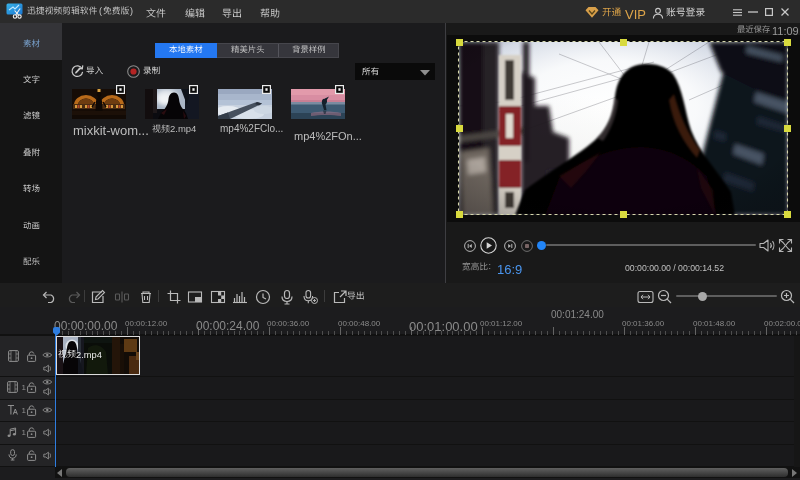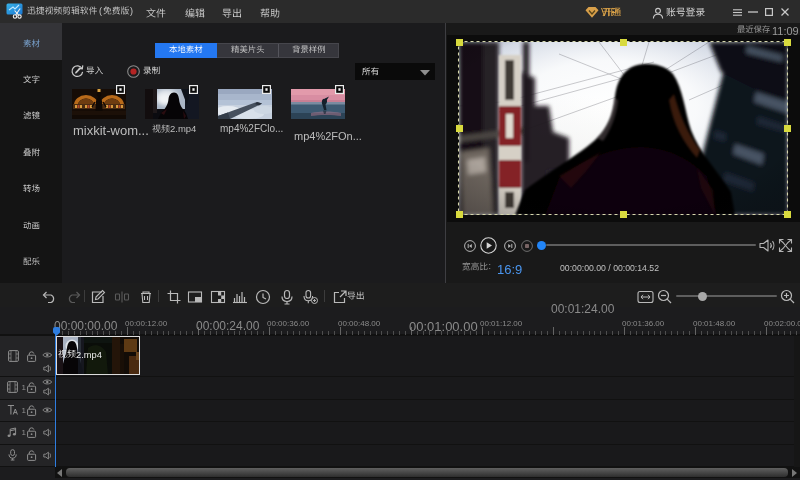--- a/index.html
+++ b/index.html
@@ -59,21 +59,21 @@
     </div>
 <svg class="abs" style="left:585px;top:6px" width="15" height="13" viewBox="0 0 15 13">
       <path d="M0.5 4.2 L3.5 1 L10.5 1 L13.5 4.2 L7 11.8 Z" fill="#d9a04a"></path>
       <path d="M4 4.5 L7 8 L10 4.5" fill="none" stroke="#5a4518" stroke-width="1.3"></path>
     </svg>
 <div class="abs" style="left:602px;top:6.5px">
       <svg width="20" height="11" viewBox="0 0 20 11">
         <path fill="#dda449" d="M6.2 1.7V4.4H3.5V4V1.7ZM0.5 4.4V5.1H2.8C2.6 6.4 2.1 7.7 0.5 8.7C0.7 8.8 1 9.1 1.1 9.3C2.9 8.1 3.4 6.6 3.5 5.1H6.2V9.2H7V5.1H9.1V4.4H7V1.7H8.8V1H0.9V1.7H2.8V4L2.8 4.4Z M10.2 1.2C10.8 1.7 11.5 2.4 11.9 2.8L12.4 2.4C12 1.9 11.3 1.2 10.7 0.8ZM12.1 4H10V4.7H11.4V7.4C10.9 7.6 10.5 8 10 8.5L10.4 9.1C10.9 8.5 11.4 7.9 11.7 7.9C11.9 7.9 12.3 8.2 12.7 8.5C13.3 8.9 14.1 9 15.3 9C16.3 9 18 8.9 18.7 8.9C18.7 8.7 18.8 8.4 18.9 8.2C17.9 8.3 16.5 8.4 15.3 8.4C14.3 8.4 13.4 8.3 12.8 7.9C12.5 7.7 12.2 7.5 12.1 7.4ZM13.1 0.7V1.3H17.2C16.8 1.6 16.3 1.9 15.8 2.1C15.3 1.9 14.8 1.7 14.4 1.6L13.9 2C14.5 2.2 15.2 2.5 15.8 2.8H13.1V7.8H13.8V6.2H15.4V7.7H16V6.2H17.7V7C17.7 7.2 17.7 7.2 17.5 7.2C17.4 7.2 17 7.2 16.6 7.2C16.7 7.4 16.7 7.6 16.8 7.8C17.4 7.8 17.8 7.8 18.1 7.7C18.3 7.6 18.4 7.4 18.4 7V2.8H17.1C17 2.7 16.7 2.6 16.4 2.4C17.2 2 17.9 1.5 18.4 1L18 0.7L17.8 0.7ZM17.7 3.4V4.2H16V3.4ZM13.8 4.7H15.4V5.6H13.8ZM13.8 4.2V3.4H15.4V4.2ZM17.7 4.7V5.6H16V4.7Z"></path>
       </svg>
     </div>
-<div class="abs" style="left:601px;top:6.5px;font-size:10px;color:#dda449">VIP</div>
+<div class="abs" style="left:625px;top:6.5px;font-size:13px;color:#dda449">VIP</div>
 <svg class="abs" style="left:652px;top:6.5px" width="14" height="14" viewBox="0 0 14 14">
       <circle cx="6" cy="3.8" r="2.4" fill="none" stroke="#c8c8c8" stroke-width="1.1"></circle>
       <path d="M1.4 11.6 C1.4 8.6 3.4 7.2 6 7.2 C8.6 7.2 10.6 8.6 10.6 11.6" fill="none" stroke="#c8c8c8" stroke-width="1.1"></path>
     </svg>
 <div class="abs" style="left:666px;top:6.5px">
       <svg width="40" height="11" viewBox="0 0 40 11">
         <path fill="#d6d6d6" d="M2.1 2.1V4.9C2.1 6.2 2 7.9 0.4 8.9C0.5 9 0.7 9.2 0.8 9.3C2.5 8.2 2.7 6.3 2.7 4.9V2.1ZM2.4 7.4C2.9 7.9 3.4 8.6 3.6 9.1L4.1 8.7C3.9 8.3 3.4 7.5 2.9 7ZM0.8 0.9V6.9H1.4V1.5H3.3V6.9H3.9V0.9ZM8.2 0.8C7.8 1.8 6.9 2.8 6 3.4C6.2 3.5 6.5 3.8 6.6 3.9C7.5 3.2 8.4 2.1 8.9 1ZM4.9 9.5C5.1 9.3 5.3 9.2 7.2 8.4C7.2 8.3 7.2 8 7.2 7.8L5.7 8.3V4.9H6.5C7 6.8 7.8 8.3 9 9.2C9.1 9 9.3 8.8 9.5 8.6C8.4 7.9 7.6 6.5 7.2 4.9H9.3V4.2H5.7V0.6H5V4.2H4.2V4.9H5V8.2C5 8.6 4.8 8.8 4.6 8.9C4.7 9 4.9 9.3 4.9 9.5Z M12.3 1.5H17V2.8H12.3ZM11.6 0.8V3.4H17.8V0.8ZM10.4 4.3V5H12.4C12.2 5.6 12 6.3 11.8 6.8H16.9C16.7 7.9 16.5 8.4 16.3 8.6C16.2 8.7 16.1 8.7 15.8 8.7C15.6 8.7 14.8 8.7 14.2 8.6C14.3 8.8 14.4 9.1 14.4 9.3C15.1 9.4 15.7 9.4 16.1 9.4C16.4 9.4 16.7 9.3 16.9 9.1C17.3 8.8 17.5 8.1 17.8 6.4C17.8 6.3 17.8 6.1 17.8 6.1H12.9L13.2 5H18.9V4.3Z M22.4 5.2H26.5V6.4H22.4ZM21.6 4.6V7H27.2V4.6ZM28.2 1.6C27.9 2 27.3 2.5 26.8 2.8C26.6 2.6 26.4 2.3 26.2 2.1C26.7 1.7 27.2 1.3 27.7 0.9L27.1 0.5C26.8 0.8 26.3 1.3 25.8 1.6C25.6 1.2 25.3 0.8 25.2 0.4L24.5 0.6C24.9 1.5 25.5 2.4 26.2 3.1H22.9C23.5 2.5 23.9 1.8 24.2 1L23.8 0.7L23.6 0.8H20.6V1.4H23.3C23 1.9 22.7 2.3 22.3 2.8C22 2.4 21.5 2 21 1.8L20.6 2.2C21 2.5 21.5 2.9 21.9 3.2C21.2 3.7 20.5 4.2 19.9 4.5C20 4.6 20.2 4.9 20.3 5C21.1 4.6 22 4 22.8 3.3V3.8H26.3V3.3C27 4 27.8 4.6 28.6 5C28.7 4.8 29 4.5 29.1 4.3C28.5 4.1 27.8 3.7 27.3 3.2C27.8 2.9 28.3 2.4 28.8 2ZM26 7.1C25.8 7.5 25.5 8.1 25.3 8.5H23L23.6 8.3C23.5 8 23.3 7.5 23 7.1L22.3 7.3C22.6 7.7 22.8 8.2 22.9 8.5H20.2V9.2H28.8V8.5H26C26.2 8.2 26.5 7.7 26.7 7.3Z M30.7 5.5C31.4 5.9 32.1 6.4 32.5 6.8L33 6.3C32.6 5.9 31.8 5.4 31.2 5.1ZM30.7 0.9V1.6H36.7L36.6 2.5H31V3.2H36.6L36.5 4.1H30.1V4.8H33.9V6.5C32.5 7.1 31 7.7 30.1 8.1L30.5 8.8C31.4 8.3 32.7 7.8 33.9 7.3V8.6C33.9 8.7 33.9 8.8 33.7 8.8C33.6 8.8 33 8.8 32.4 8.8C32.5 9 32.6 9.2 32.7 9.4C33.4 9.4 33.9 9.4 34.3 9.3C34.6 9.2 34.7 9 34.7 8.6V6.3C35.5 7.6 36.7 8.5 38.3 9C38.4 8.8 38.6 8.5 38.7 8.4C37.7 8.1 36.8 7.6 36 6.9C36.6 6.5 37.4 6 38 5.5L37.3 5C36.9 5.4 36.2 6 35.6 6.4C35.2 6 34.9 5.5 34.7 5V4.8H38.6V4.1H37.3C37.4 3.1 37.4 1.9 37.5 0.9L36.9 0.9L36.8 0.9Z"></path>
       </svg>
     </div>
 <svg class="abs" style="left:733px;top:8.5px" width="9" height="7" viewBox="0 0 9 7">
@@ -422,21 +422,21 @@
         <path d="M13 2 C7 6 8 9 2 13"></path>
       </g>
     </svg>
 <div class="abs" style="left:461.5px;top:261.5px">
       <svg width="27" height="10" viewBox="0 0 27 10">
         <path fill="#9a9a9a" d="M4.6 6V7.4C4.6 8.1 4.8 8.2 5.7 8.2C5.9 8.2 7.1 8.2 7.3 8.2C8.1 8.2 8.3 7.9 8.4 6.6C8.2 6.6 7.9 6.5 7.8 6.4C7.7 7.5 7.7 7.7 7.2 7.7C7 7.7 5.9 7.7 5.7 7.7C5.3 7.7 5.2 7.6 5.2 7.4V6ZM3.8 4.9V5.6C3.8 6.3 3.6 7.3 0.4 7.9C0.5 8.1 0.7 8.3 0.8 8.5C4.1 7.7 4.5 6.5 4.5 5.6V4.9ZM1.7 4V6.8H2.4V4.6H6.3V6.7H6.9V4ZM3.8 0.5C3.9 0.7 4 0.9 4.1 1.1H0.7V2.7H1.3V1.7H7.4V2.7H8.1V1.1H4.9C4.8 0.9 4.6 0.5 4.4 0.3ZM5.2 2V2.6H3.5V2H2.8V2.6H1.5V3.1H2.8V3.7H3.5V3.1H5.2V3.7H5.8V3.1H7.2V2.6H5.8V2Z M11.2 2.8H15V3.6H11.2ZM10.5 2.3V4.1H15.6V2.3ZM12.5 0.5 12.8 1.3H9.2V1.8H16.9V1.3H13.5C13.4 1 13.3 0.6 13.2 0.3ZM9.5 4.6V8.3H10.2V5.1H15.9V7.7C15.9 7.8 15.9 7.8 15.8 7.8C15.7 7.8 15.3 7.8 14.9 7.8C15 7.9 15.1 8.1 15.1 8.3C15.7 8.3 16 8.3 16.3 8.2C16.5 8.1 16.6 8 16.6 7.7V4.6ZM11.1 5.6V7.8H11.8V7.4H14.8V5.6ZM11.8 6.1H14.3V6.9H11.8Z M18.5 8.3C18.7 8.1 19 8 21.4 7.2C21.4 7.1 21.3 6.8 21.3 6.6L19.2 7.2V3.7H21.4V3H19.2V0.4H18.5V7.1C18.5 7.4 18.3 7.6 18.2 7.7C18.3 7.8 18.4 8.1 18.5 8.3ZM22 0.4V6.9C22 7.9 22.3 8.1 23.1 8.1C23.3 8.1 24.3 8.1 24.5 8.1C25.3 8.1 25.5 7.5 25.6 5.8C25.4 5.7 25.1 5.6 25 5.5C24.9 7.1 24.8 7.5 24.4 7.5C24.2 7.5 23.4 7.5 23.2 7.5C22.8 7.5 22.7 7.4 22.7 6.9V4.4C23.7 3.8 24.7 3.2 25.5 2.5L24.9 1.9C24.4 2.5 23.6 3.2 22.7 3.7V0.4Z"></path>
       </svg>
     </div>
 <div class="abs" style="left:488.5px;top:261px;font-size:9px;color:#9a9a9a">:</div>
 <div class="abs" style="left:497px;top:262px;font-size:13px;color:#4a95ee">16:9</div>
-<div class="abs" style="left:560px;top:262.5px;width:229px;text-align:left;font-size:8.7px;color:#c0c0c0">00:00:00.00 / 00:00:14.52</div>
+<div class="abs" style="left:560px;top:262.5px;width:229px;text-align:center;font-size:8.7px;color:#c0c0c0">00:00:00.00 / 00:00:14.52</div>
 <div class="abs" style="left:0;top:283px;width:800px;height:24px;background:#1d1d1d"></div>
 <svg class="abs" style="left:42px;top:289px" width="16" height="16" viewBox="0 0 16 16">
       <path d="M4.5 3 L1.5 6 L4.5 9" fill="none" stroke="#b9b9b9" stroke-width="1.2"></path>
       <path d="M1.8 6 H9 A4 4 0 0 1 9 13.5 H6" fill="none" stroke="#b9b9b9" stroke-width="1.2"></path>
     </svg>
 <svg class="abs" style="left:65px;top:289px" width="16" height="16" viewBox="0 0 16 16">
       <path d="M11.5 3 L14.5 6 L11.5 9" fill="none" stroke="#5a5a5a" stroke-width="1.2"></path>
       <path d="M14.2 6 H7 A4 4 0 0 0 7 13.5 H10" fill="none" stroke="#5a5a5a" stroke-width="1.2"></path>
     </svg>
 <div class="abs" style="left:84px;top:290px;width:1px;height:12px;background:#3c3c3c"></div>
@@ -516,21 +516,21 @@
 <div class="abs" style="left:0;top:334px;width:800px;height:133px;background:#111111"></div>
 <div class="abs" style="left:56px;top:330.5px;width:744px;height:4.5px;background:repeating-linear-gradient(to right,#4e4e4e 0px,#4e4e4e 1px,transparent 1px,transparent 5.917px)"></div>
 <div class="abs" style="left:56px;top:327px;width:744px;height:8px;background:repeating-linear-gradient(to right,#646464 0px,#646464 1px,transparent 1px,transparent 71px)"></div>
 <div class="abs" style="left:54px;top:318.5px;font-size:12px;color:#8a8a8a;white-space:nowrap">00:00:00.00</div>
 <div class="abs" style="left:125px;top:318.5px;font-size:8px;color:#8a8a8a;white-space:nowrap">00:00:12.00</div>
 <div class="abs" style="left:196px;top:318.5px;font-size:12px;color:#8a8a8a;white-space:nowrap">00:00:24.00</div>
 <div class="abs" style="left:267px;top:318.5px;font-size:8px;color:#8a8a8a;white-space:nowrap">00:00:36.00</div>
 <div class="abs" style="left:338px;top:318.5px;font-size:8px;color:#8a8a8a;white-space:nowrap">00:00:48.00</div>
 <div class="abs" style="left:409px;top:318.5px;font-size:13px;color:#8a8a8a;white-space:nowrap">00:01:00.00</div>
 <div class="abs" style="left:480px;top:318.5px;font-size:8px;color:#8a8a8a;white-space:nowrap">00:01:12.00</div>
-<div class="abs" style="left:551px;top:302px;font-size:12px;color:#8a8a8a;white-space:nowrap">00:01:24.00</div>
+<div class="abs" style="left:551px;top:309px;font-size:10px;color:#8a8a8a;white-space:nowrap">00:01:24.00</div>
 <div class="abs" style="left:622px;top:318.5px;font-size:8px;color:#8a8a8a;white-space:nowrap">00:01:36.00</div>
 <div class="abs" style="left:693px;top:318.5px;font-size:8px;color:#8a8a8a;white-space:nowrap">00:01:48.00</div>
 <div class="abs" style="left:764px;top:318.5px;font-size:8px;color:#8a8a8a;white-space:nowrap">00:02:00.00</div>
 <div class="abs" style="left:0;top:335.5px;width:800px;height:40px;background:#19191b"></div>
 <div class="abs" style="left:0;top:335.5px;width:55px;height:40px;background:#242426"></div>
 <div class="abs" style="left:0;top:376.5px;width:800px;height:22px;background:#19191b"></div>
 <div class="abs" style="left:0;top:376.5px;width:55px;height:22px;background:#242426"></div>
 <div class="abs" style="left:0;top:399.5px;width:800px;height:21.5px;background:#19191b"></div>
 <div class="abs" style="left:0;top:399.5px;width:55px;height:21.5px;background:#242426"></div>
 <div class="abs" style="left:0;top:422px;width:800px;height:21.5px;background:#19191b"></div>

